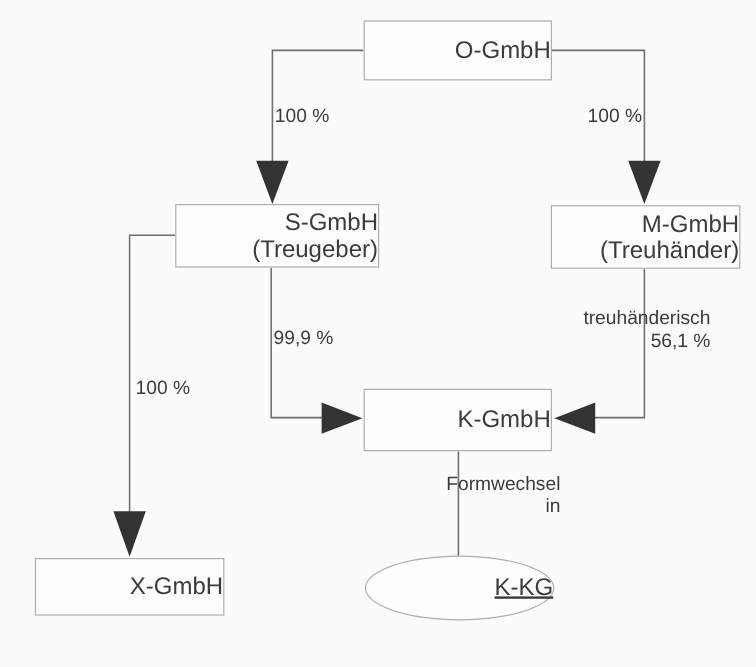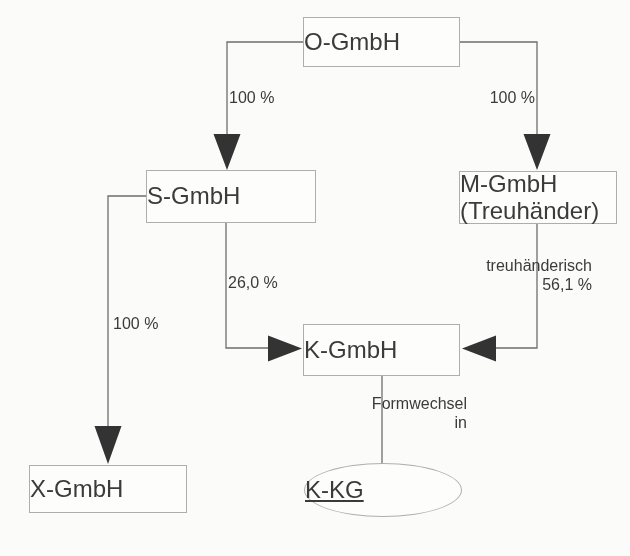--- a/index.html
+++ b/index.html
@@ -25,24 +25,24 @@
   svg.wires{
     position:absolute;left:0;top:0;
     width:630px;height:556px;
   }
   .node{
     position:absolute;
     background:var(--box-fill);
     border:1px solid var(--box-border);
     display:flex;
     flex-direction:column;
-    align-items:flex-start;
+    align-items:flex-end;
     justify-content:center;
     text-align:center;
-    font-size:24px;
+    font-size:20px;
     line-height:1.1;
     box-sizing:border-box;
   }
   .node span{display:block;white-space:nowrap;}
   .node-o  {left:303px; top:17px;  width:157px; height:50px;}
   .node-s  {left:146px; top:170px; width:170px; height:53px;}
   .node-m  {left:459px; top:171px; width:158px; height:53px;}
   .node-k  {left:303px; top:324px; width:157px; height:52px;}
   .node-x  {left:29px;  top:465px; width:158px; height:48px;}
   .node-kkg{
@@ -87,20 +87,21 @@
 
     <line x1="382" y1="376" x2="382" y2="464" stroke="var(--connector)" stroke-width="1.3"></line>
   </svg>
 
   <div class="node node-o">
     <span>O-GmbH</span>
   </div>
 
   <div class="node node-s">
     <span>S-GmbH</span>
+    <span>(Treugeber)</span>
   </div>
 
   <div class="node node-k">
     <span>K-GmbH</span>
   </div>
 
   <div class="node node-m">
     <span>M-GmbH</span>
     <span>(Treuhänder)</span>
   </div>
@@ -110,21 +111,21 @@
   </div>
 
   <div class="node node-kkg">
     <span>K-KG</span>
   </div>
 
   <div class="edge-label lbl-o-s">100 %</div>
 
   <div class="edge-label lbl-o-m">100 %</div>
 
-  <div class="edge-label lbl-s-k">26,0 %</div>
+  <div class="edge-label lbl-s-k">99,9 %</div>
 
   <div class="edge-label lbl-m-k">
     <span>treuhänderisch</span><br>
     <span>56,1 %</span>
   </div>
 
   <div class="edge-label lbl-s-x">100 %</div>
 
   <div class="edge-label lbl-k-kkg">
     <span>Formwechsel</span><br>

